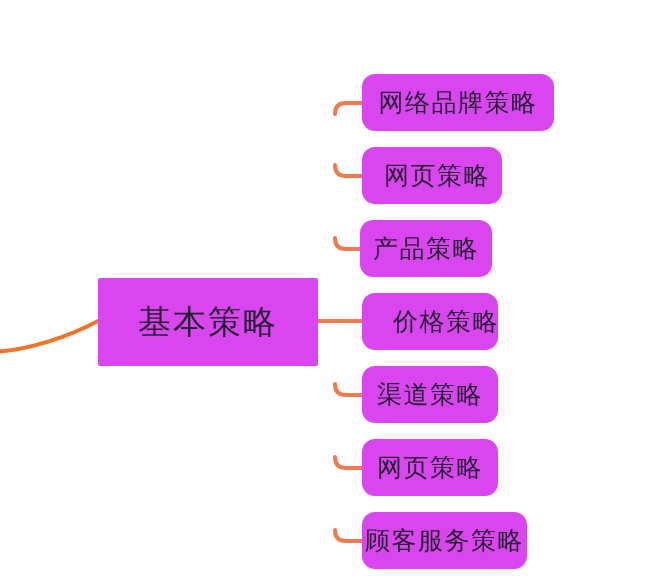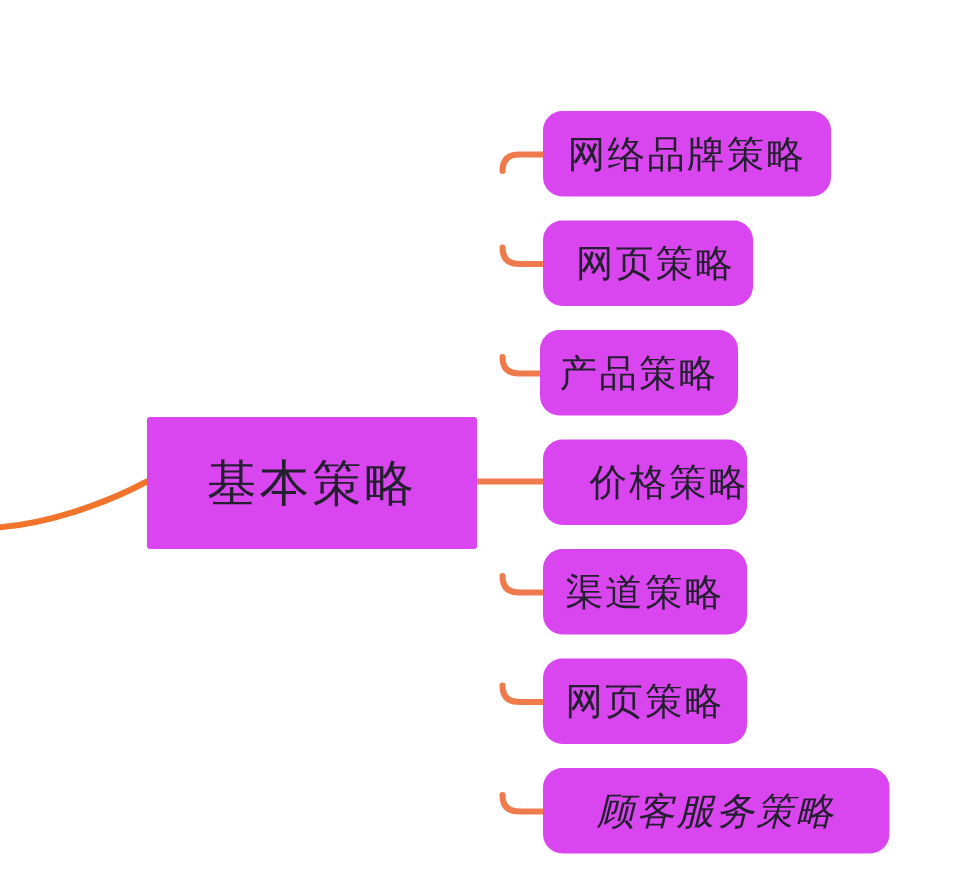--- a/index.html
+++ b/index.html
@@ -114,17 +114,17 @@
   </div>
 
   <div class="node child-node" style="left:362px; top:366px; width:136px;">
     <span class="node-label">渠道策略</span>
   </div>
 
   <div class="node child-node" style="left:362px; top:439px; width:136px;">
     <span class="node-label">网页策略</span>
   </div>
 
-  <div class="node child-node" style="left:362px; top:512px; width:231px;font-style:italic;">
+  <div class="node child-node" style="left:362px; top:512px; width:165px;">
     <span class="node-label">顾客服务策略</span>
   </div>
 
 </div>
 
 </body></html>

